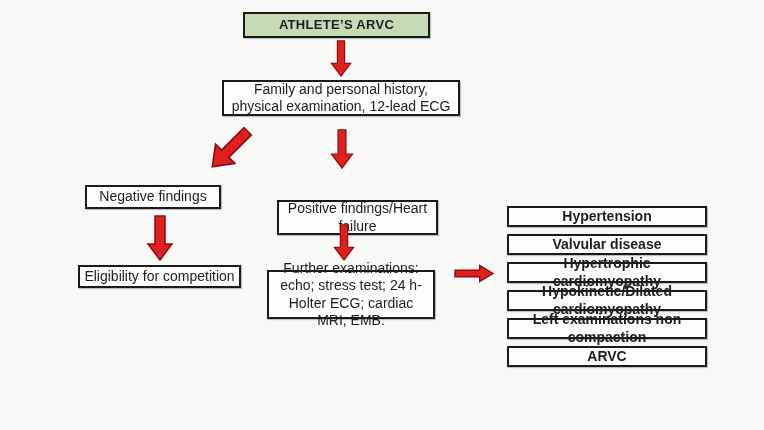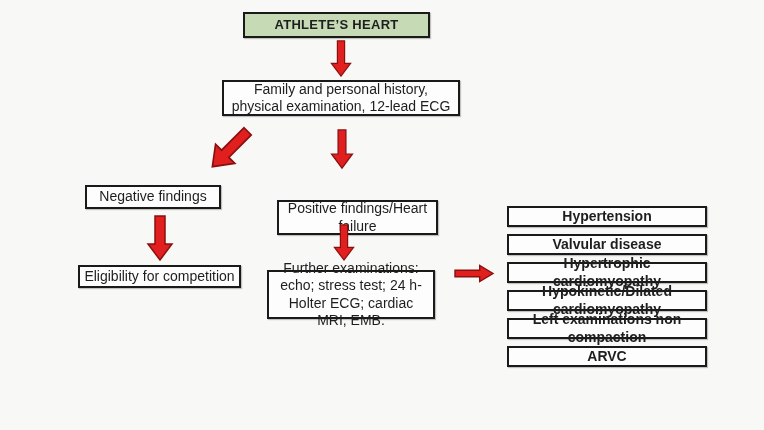--- a/index.html
+++ b/index.html
@@ -68,21 +68,21 @@
     stroke: var(--arrow-outline, #8a0f0f);
     stroke-width: 1.5;
     stroke-linejoin: miter;
   }
 </style>
 </head>
 <body>
 
 <div id="canvas">
 
-  <div class="node title pos-title">ATHLETE’S HEART</div>
+  <div class="node title pos-title">ATHLETE’S ARVC</div>
 
   <svg class="arrow pos-arrow-top" width="24" height="37" viewBox="0 0 30 46" aria-hidden="true">
     <path d="M10.5 1 H19.5 V29 H27 L15 45 L3 29 H10.5 Z"></path>
   </svg>
 
   <div class="node pos-family">Family and personal history, physical examination, 12-lead ECG</div>
 
   <svg class="arrow pos-arrow-diag" width="34" height="54" viewBox="0 0 30 46" aria-hidden="true">
     <path d="M10.5 1 H19.5 V29 H27 L15 45 L3 29 H10.5 Z"></path>
   </svg>

